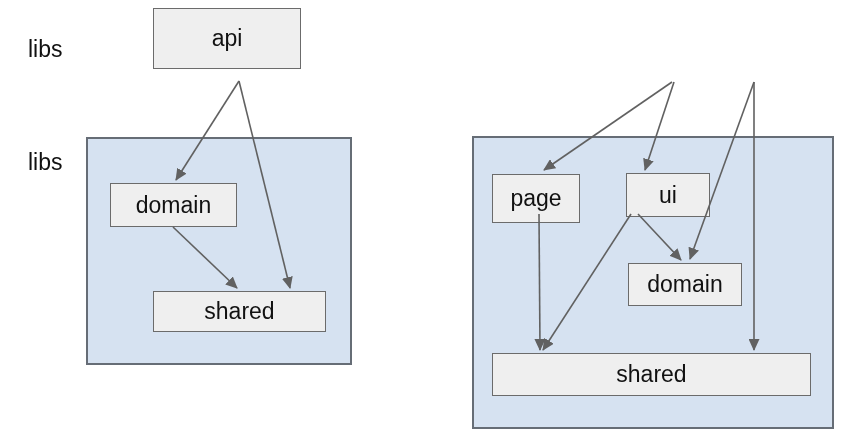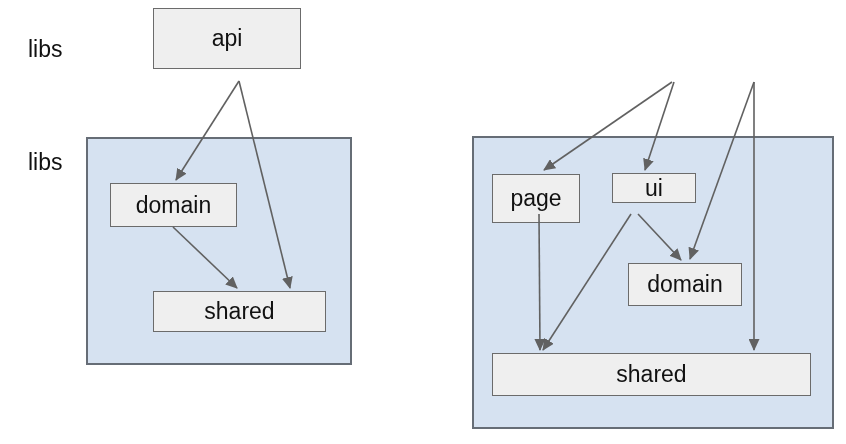--- a/index.html
+++ b/index.html
@@ -44,21 +44,21 @@
     border:1.5px solid var(--node-border);
     font-size:23px;
     color:var(--text);
     white-space:nowrap;
   }
   .n-api     {left:153px;top:8px; width:148px;height:61px;}
   .n-web     {left:561px;top:20px; width:226px;height:61px;}
   .n-domain-l{left:110px;top:183px;width:127px;height:44px;}
   .n-shared-l{left:153px;top:291px;width:173px;height:41px;}
   .n-page    {left:492px;top:174px;width:88px; height:49px;}
-  .n-ui      {left:612px;top:173px;width:84px; height:30px;}
+  .n-ui      {left:626px;top:173px;width:84px; height:44px;}
   .n-domain-r{left:628px;top:263px;width:114px;height:43px;}
   .n-shared-r{left:492px;top:353px;width:319px;height:43px;}
   .edges-layer{
     position:absolute;left:0;top:0;width:846px;height:444px;
     pointer-events:none;
   }
   .edge{stroke:var(--arrow);stroke-width:1.6;fill:none;}
   .arrowhead-path{fill:var(--arrow);}
 </style>
 </head>

